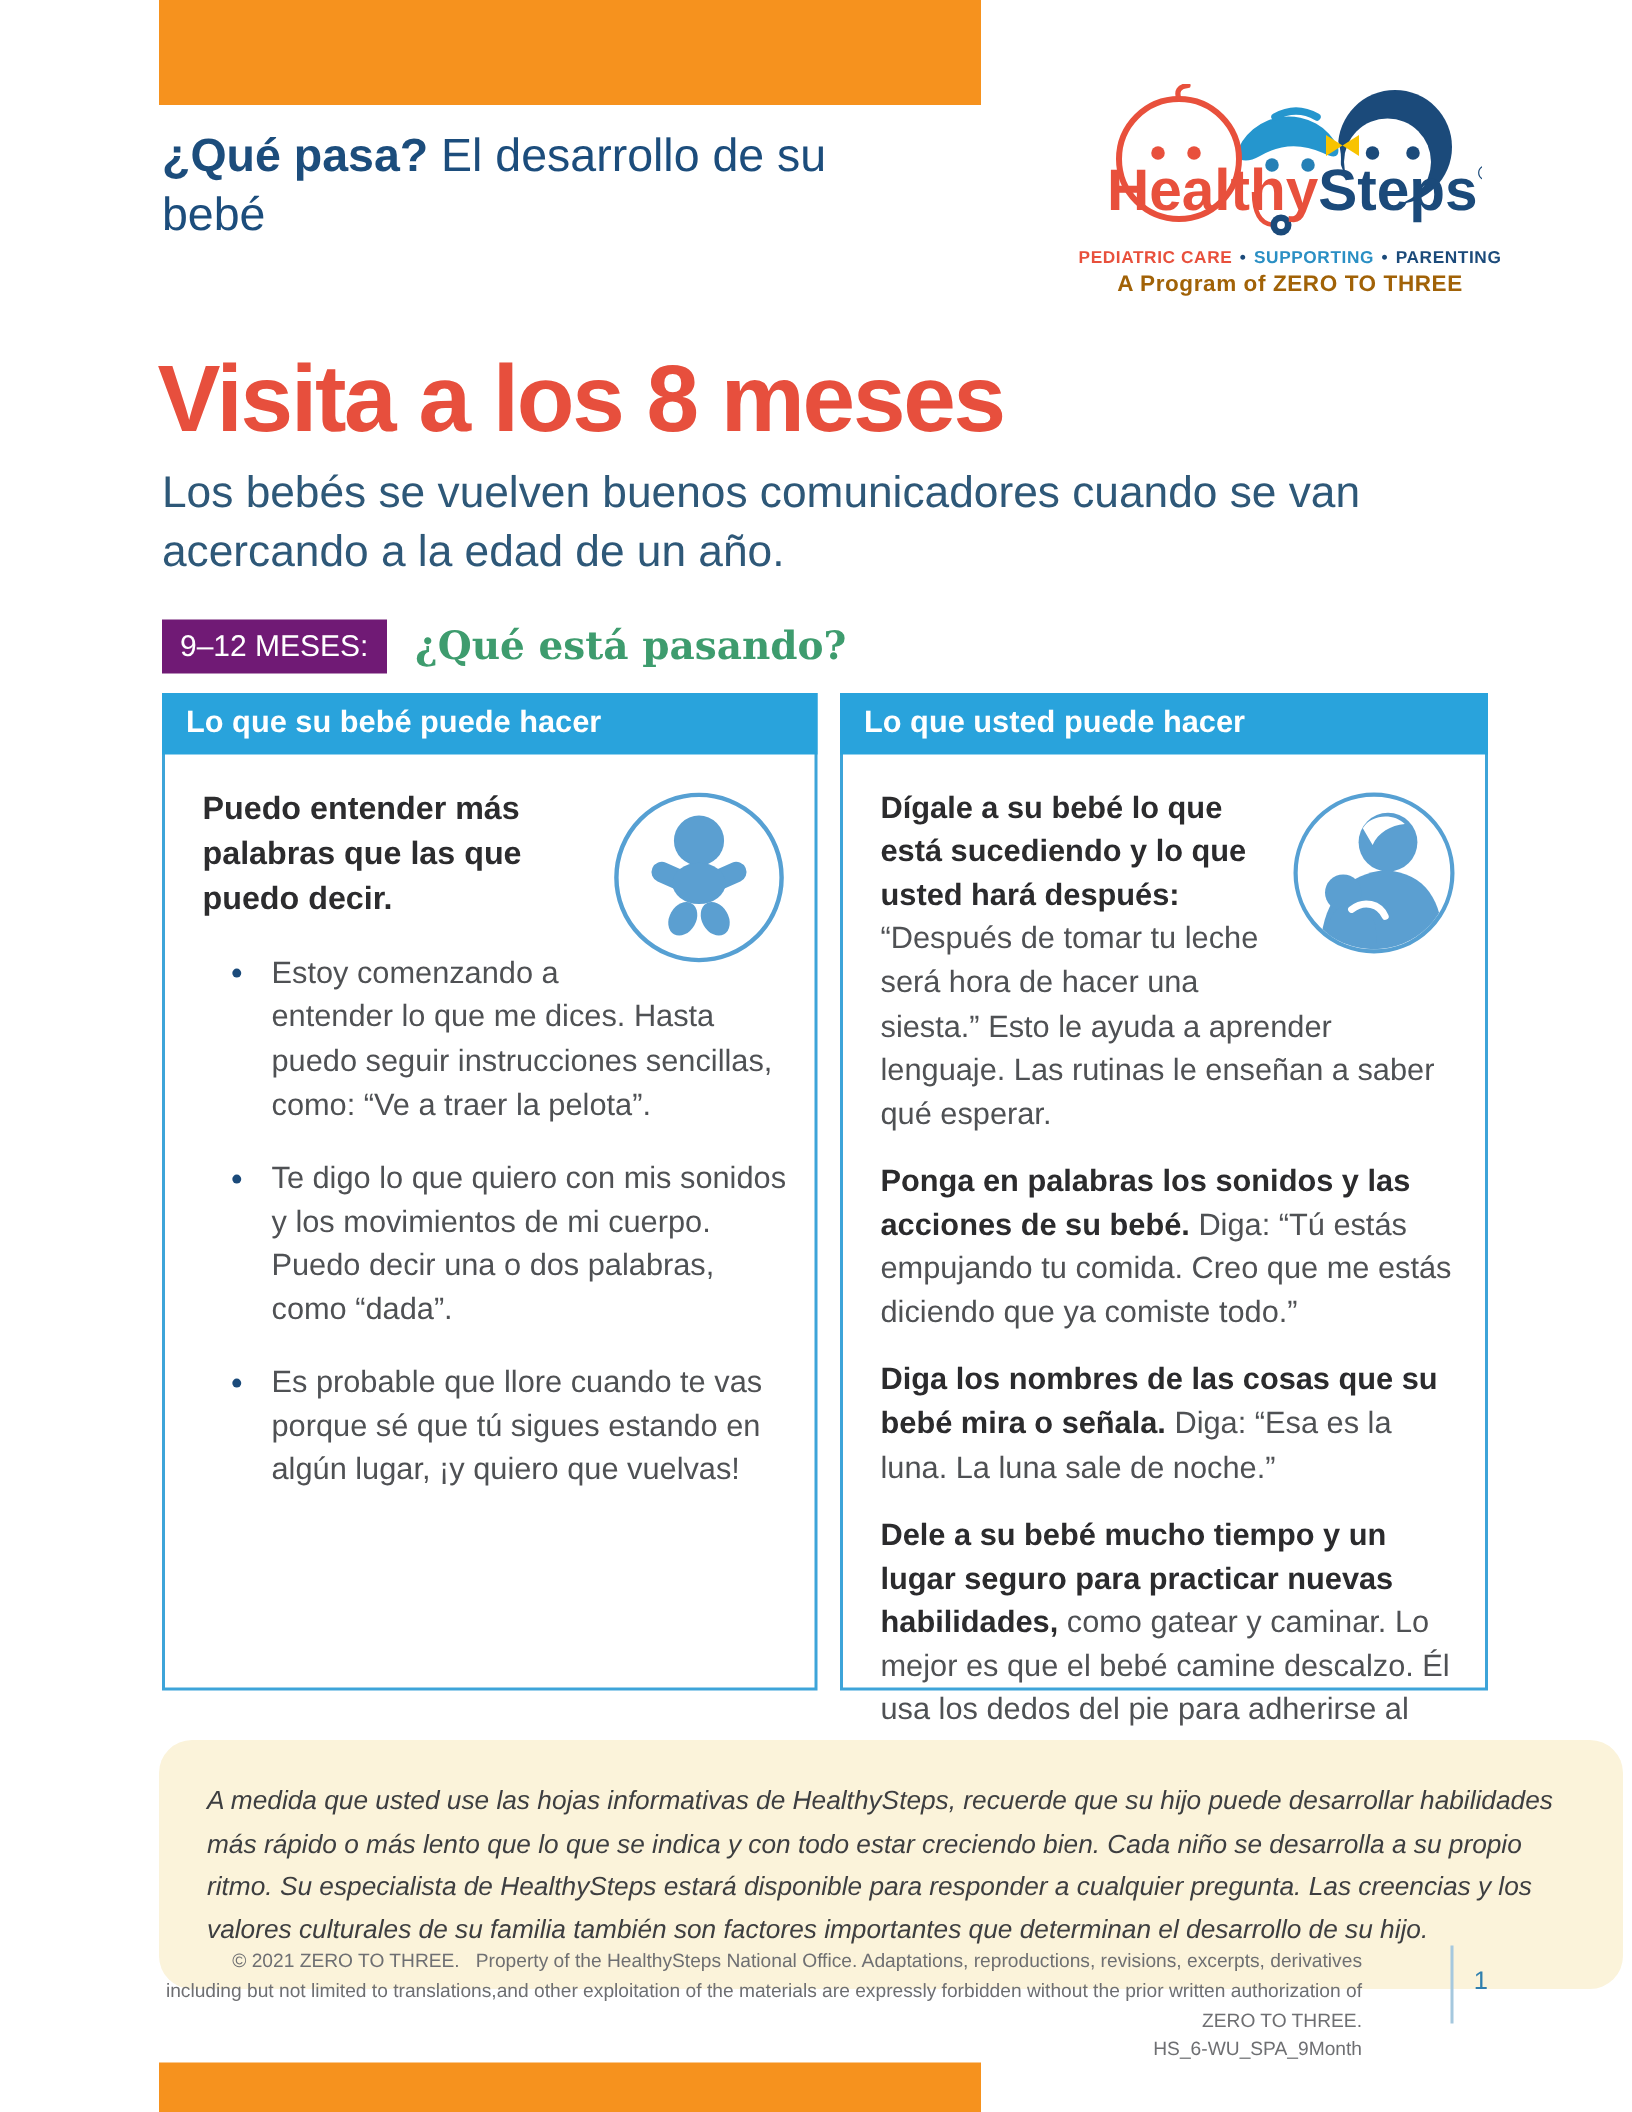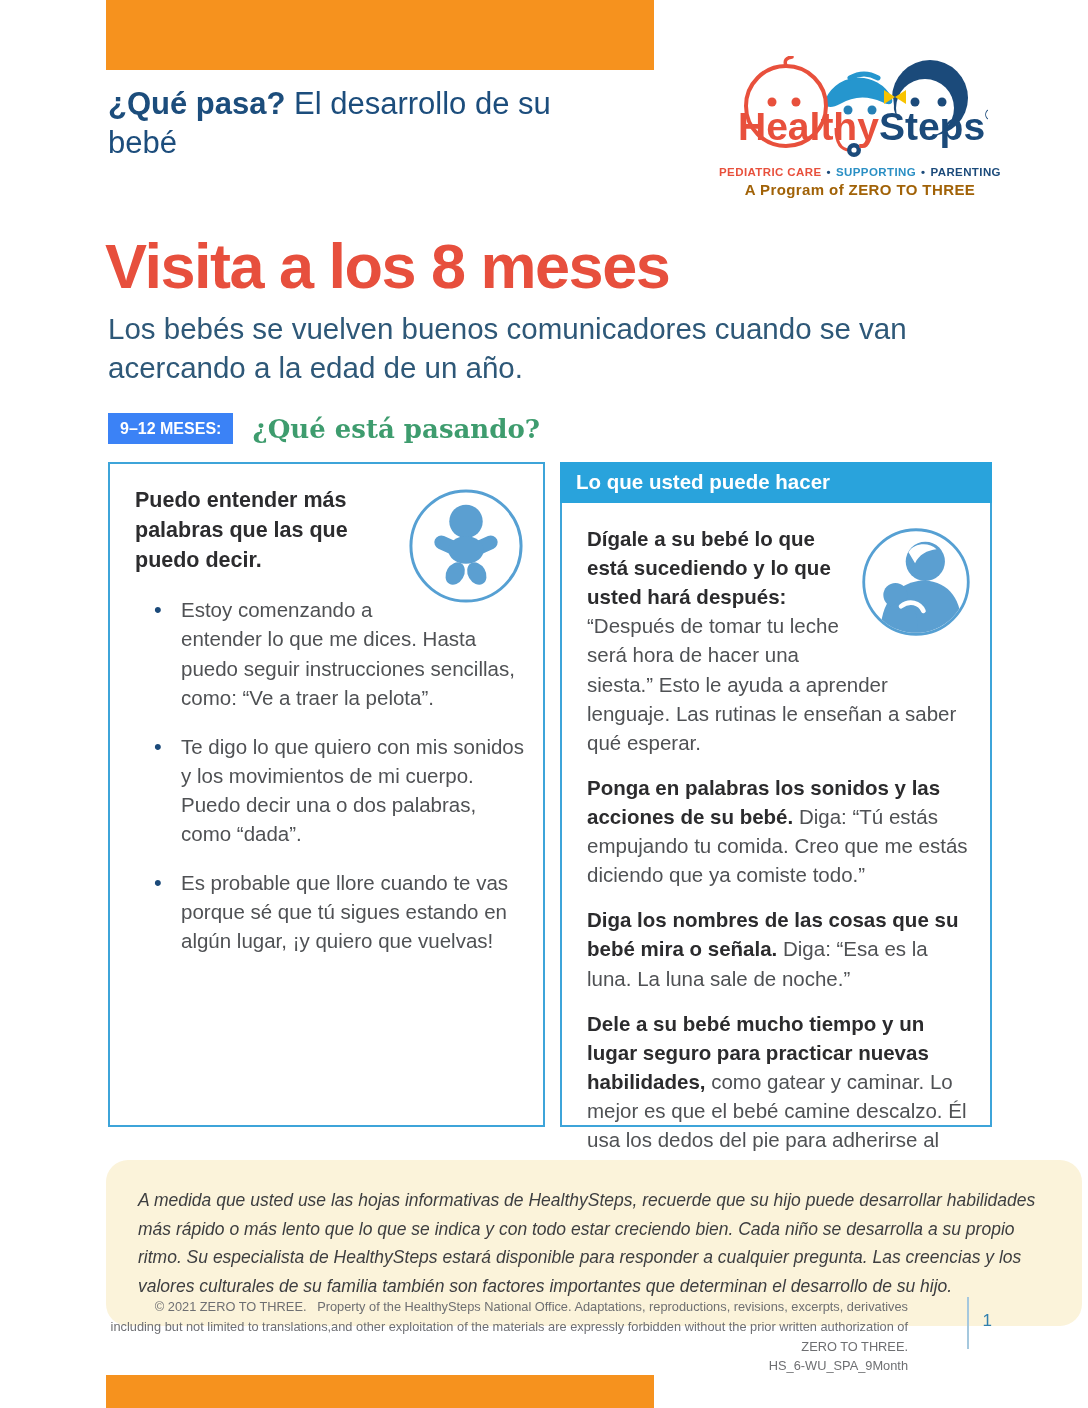--- a/index.html
+++ b/index.html
@@ -19,21 +19,21 @@
   .tag-red{color:#e8503c;} .tag-blue{color:#2a8fc4;} .tag-navy{color:#1b4a7a;}
   .tag-dot{color:#1b4a7a;padding:0 5px;}
   .logo-program{font-size:15px;font-weight:700;color:#a16207;letter-spacing:.4px;margin-top:3px;}
 
   .title{position:absolute;left:105px;top:230px;font-size:63px;font-weight:700;color:#e74f3d;
          letter-spacing:-1.5px;}
   .subtitle{position:absolute;left:108px;top:309px;width:910px;font-size:29.5px;line-height:1.33;
             color:#2e5878;}
 
   .section-row{position:absolute;left:108px;top:413px;display:flex;align-items:center;gap:19px;}
-  .badge{background:#3b82f6;color:#ffffff;font-weight:700;font-size:16px;padding:7px 12px 6px;}
+  .badge{background:#701a75;color:#ffffff;font-weight:400;font-size:20px;padding:7px 12px 6px;}
   .section-heading{font-family:"DejaVu Serif",serif;font-weight:700;font-size:26px;color:#3e9c6e;}
 
   .columns{position:absolute;left:108px;top:462px;width:884px;display:flex;gap:15px;}
   .col{border:2px solid #3da4d9;background:#ffffff;box-sizing:border-box;height:665px;}
   .col-baby{width:437px;} .col-parent{width:432px;}
   .col-header{background:#29a3dc;color:#ffffff;font-weight:700;font-size:20.5px;
               margin:-2px -2px 0;padding:8px 16px 9px;}
   .col-body{padding:21px 18px 0 25px;color:#4f5154;font-size:20.5px;line-height:1.42;overflow:hidden;}
   .icon-float{float:right;width:118px;height:118px;margin:2px 0 8px 10px;}
   .icon-float-sm{float:right;width:112px;height:112px;margin:2px 0 8px 10px;}
@@ -106,20 +106,21 @@
   <div class="subtitle">Los bebés se vuelven buenos comunicadores cuando se van acercando a la edad de un año.</div>
 
   <div class="section-row">
     <span class="badge">9–12 MESES:</span>
     <span class="section-heading">¿Qué está pasando?</span>
   </div>
 
   <div class="columns">
 
     <div class="col col-baby">
+      <div class="col-header">Lo que su bebé puede hacer</div>
       <div class="col-body">
         <span class="icon-float">
           <svg width="118" height="118" viewBox="0 0 120 120">
             <circle cx="60" cy="60" r="56" fill="#ffffff" stroke="#56a0d3" stroke-width="3"></circle>
             <g fill="#5b9fd1">
               <circle cx="60" cy="35" r="17"></circle>
               <rect x="27" y="53" width="32" height="14" rx="7" transform="rotate(24 43 60)"></rect>
               <rect x="61" y="53" width="32" height="14" rx="7" transform="rotate(-24 77 60)"></rect>
               <ellipse cx="60" cy="64" rx="18" ry="14"></ellipse>
               <ellipse cx="49" cy="88" rx="9" ry="12" transform="rotate(30 49 88)"></ellipse>

